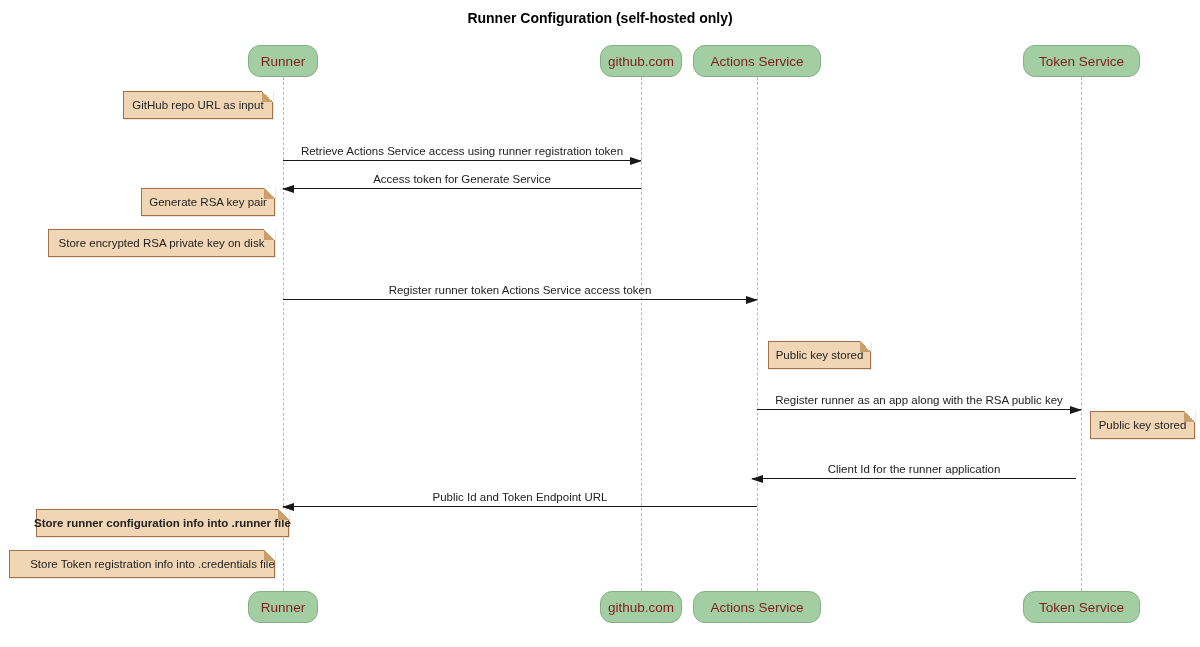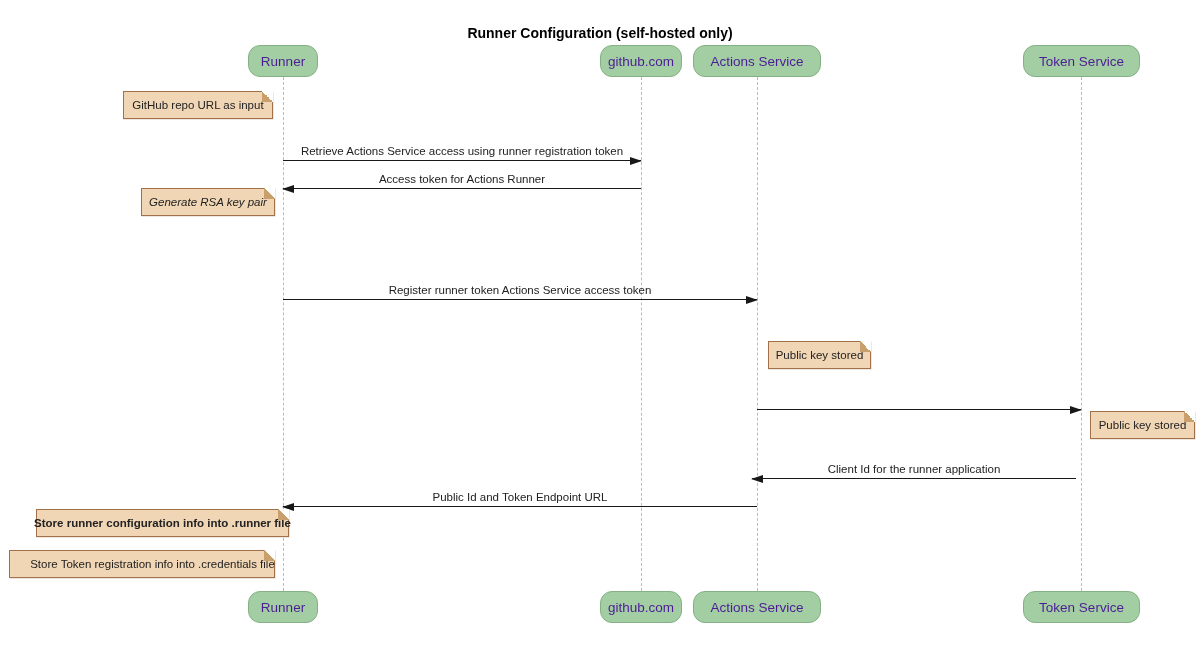--- a/index.html
+++ b/index.html
@@ -2,31 +2,31 @@
 <html><head>
 <meta charset="utf-8">
 <style>
   html,body { margin:0; padding:0; background:#ffffff; }
   #canvas {
     position:relative; width:1200px; height:647px; background:#ffffff;
     font-family:"Liberation Sans", sans-serif; overflow:hidden;
   }
   .title {
     position:absolute; left:0; right:0; top:10px; text-align:center;
-    font-size:14px; font-weight:bold; color:#000000;margin-top:15px;
+    font-size:14px; font-weight:bold; color:#000000;
   }
   .lifeline {
     position:absolute; top:77px; height:514px; width:0;
     border-left:1px dashed #bbbbbb;
   }
   .participant {
     position:absolute; height:32px; background:#a3cda3;
     border:1.5px solid #84b184; border-radius:12px; box-sizing:border-box;
     display:flex; align-items:center; justify-content:center;
-    font-size:13.5px; color:#4c1d95; white-space:nowrap;
+    font-size:13.5px; color:#7f1d1d; white-space:nowrap;
   }
   .msg { position:absolute; height:18px;margin-top:12px; }
   .msg .lbl {
     position:absolute; left:0; right:0; bottom:4px; text-align:center;
     font-size:11.5px; color:#222222; white-space:nowrap;
   }
   .msg .line { position:absolute; left:0; right:0; bottom:0; height:1px; background:#181818; }
   .head-right {
     position:absolute; right:-1px; bottom:-4px; width:0; height:0;
     border-left:12px solid #181818; border-top:4.5px solid transparent; border-bottom:4.5px solid transparent;
@@ -71,32 +71,33 @@
       <span>Token Service</span>
     </div>
 
   <div class="msg" style="left:283px; top:131px; width:358px;">
     <span class="lbl">Retrieve Actions Service access using runner registration token</span>
     <div class="line"></div>
     <span class="head-right"></span>
   </div>
 
   <div class="msg" style="left:283px; top:159px; width:358px;">
-    <span class="lbl">Access token for Actions Runner</span>
+    <span class="lbl">Access token for Generate Service</span>
     <div class="line"></div>
     <span class="head-left"></span>
   </div>
 
   <div class="msg" style="left:283px; top:270px; width:474px;">
     <span class="lbl">Register runner token Actions Service access token</span>
     <div class="line"></div>
     <span class="head-right"></span>
   </div>
 
   <div class="msg" style="left:757px; top:380px; width:324px;">
+    <span class="lbl">Register runner as an app along with the RSA public key</span>
     <div class="line"></div>
     <span class="head-right"></span>
   </div>
 
   <div class="msg" style="left:752px; top:449px; width:324px;">
     <span class="lbl">Client Id for the runner application</span>
     <div class="line"></div>
     <span class="head-left"></span>
   </div>
 
@@ -104,25 +105,29 @@
     <span class="lbl">Public Id and Token Endpoint URL</span>
     <div class="line"></div>
     <span class="head-left"></span>
   </div>
 
   <div class="note" style="left:123px; top:91px; width:150px;text-align:right;">
     <span class="fold"></span>
     <span>GitHub repo URL as input</span>
   </div>
 
-  <div class="note" style="left:141px; top:188px; width:134px;font-style:italic;">
+  <div class="note" style="left:141px; top:188px; width:134px;">
     <span class="fold"></span>
     <span>Generate RSA key pair</span>
   </div>
 
+  <div class="note" style="left:48px; top:229px; width:227px;">
+    <span class="fold"></span>
+    <span>Store encrypted RSA private key on disk</span>
+  </div>
 
 
   <div class="note" style="left:768px; top:341px; width:103px;">
     <span class="fold"></span>
     <span>Public key stored</span>
   </div>
 
   <div class="note" style="left:1090px; top:411px; width:105px;">
     <span class="fold"></span>
     <span>Public key stored</span>

